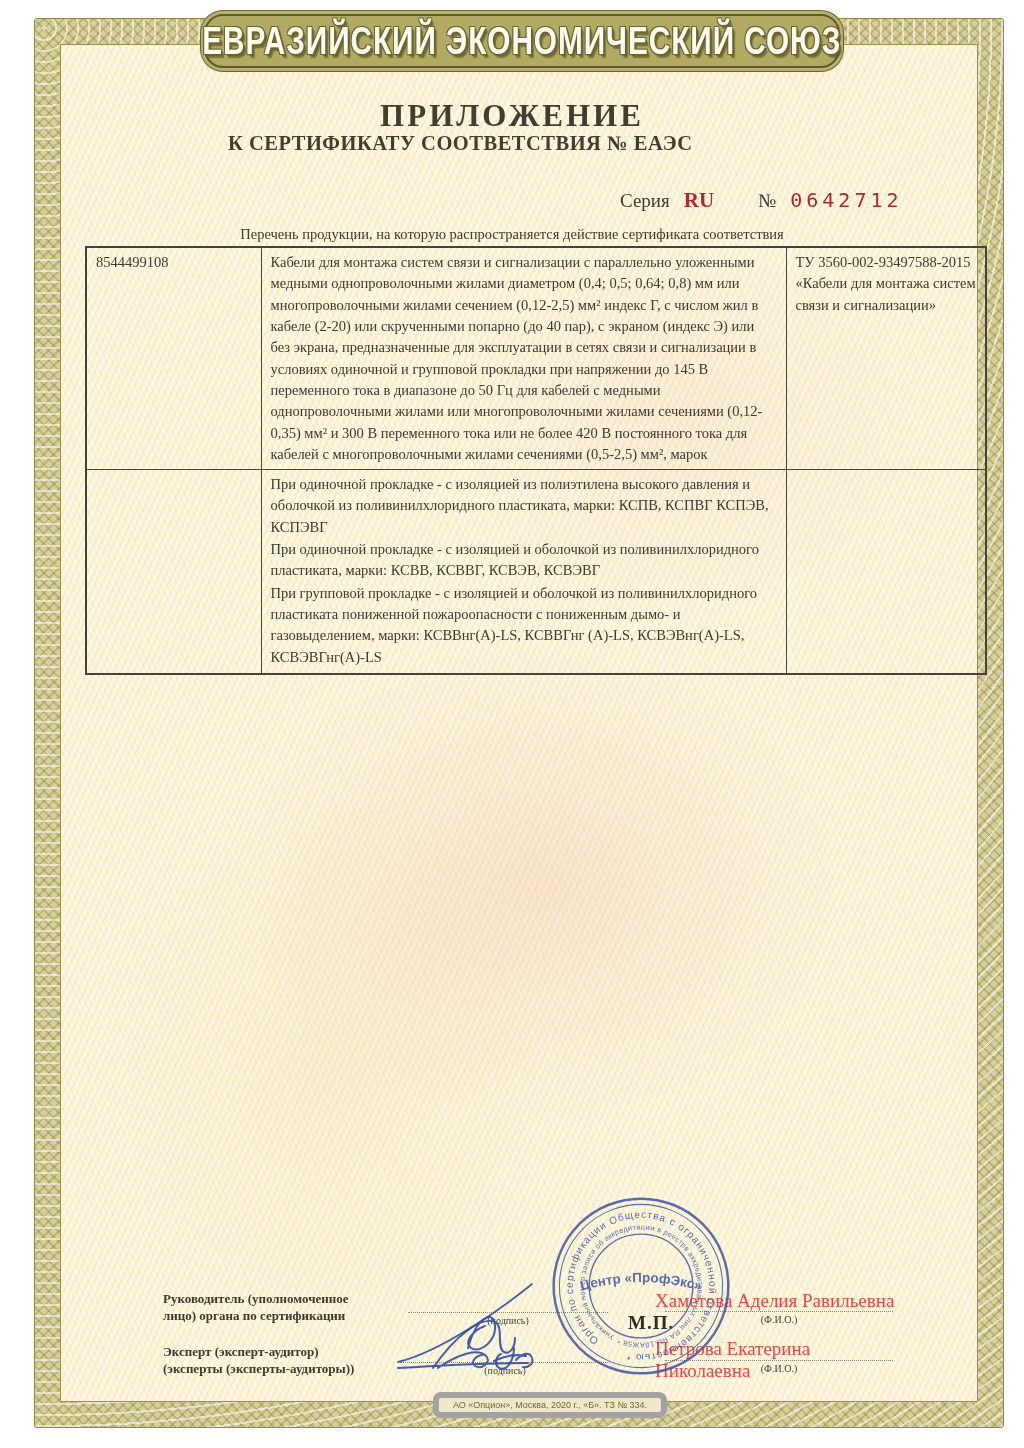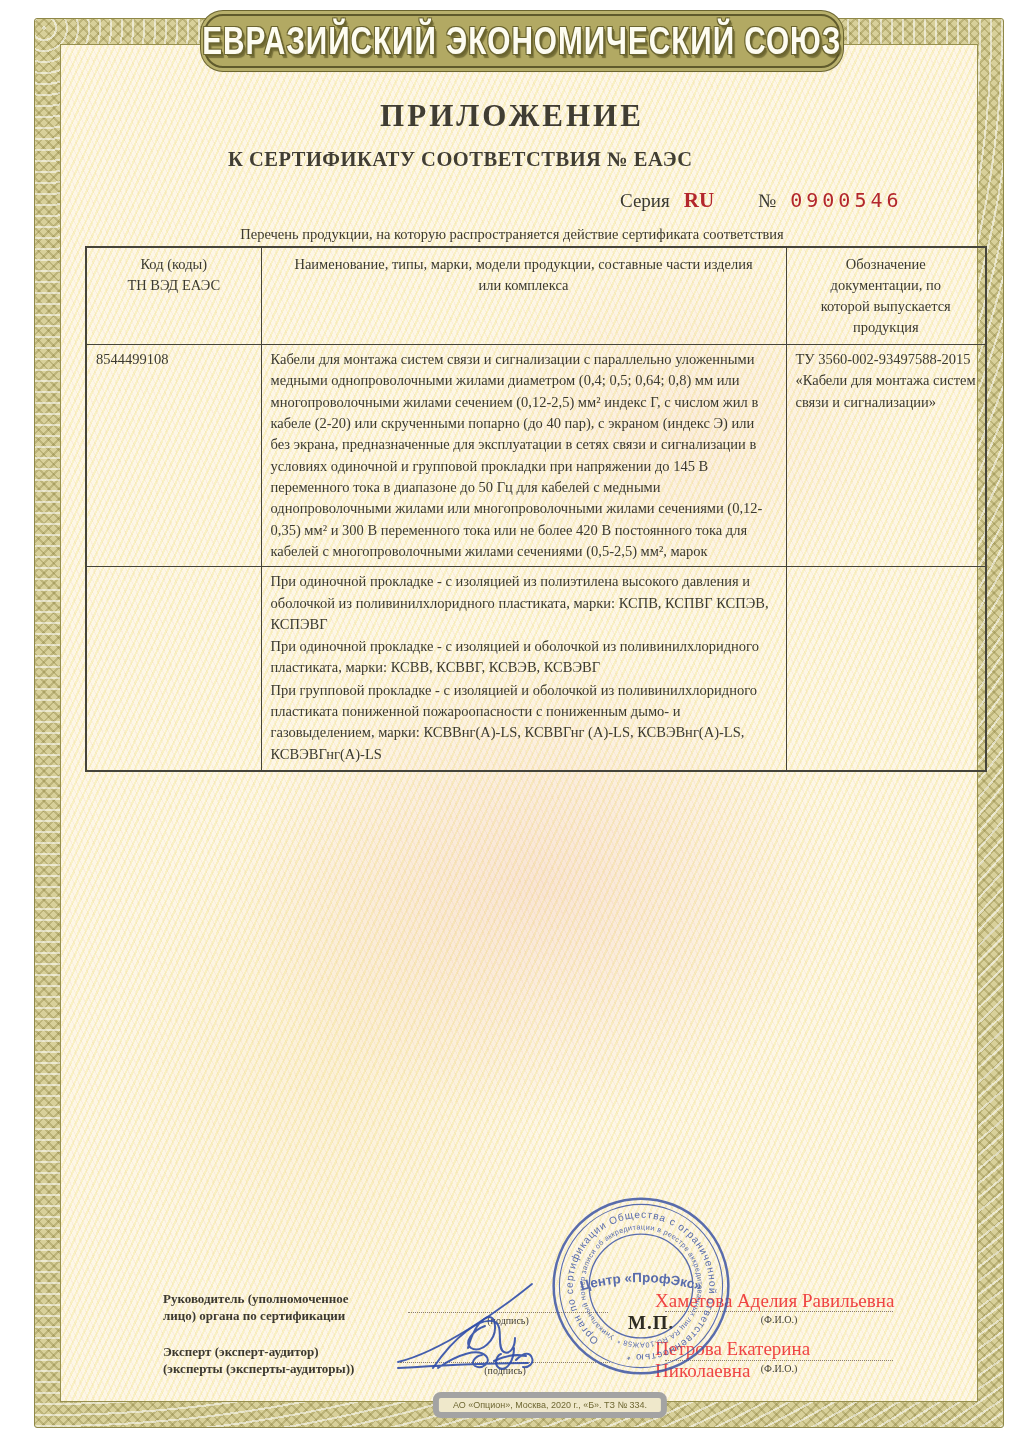--- a/index.html
+++ b/index.html
@@ -31,21 +31,21 @@
           box-shadow:0 0 0 3px #b8b06c, 0 0 0 4px #6b6530, 2px 2px 3px rgba(60,55,20,.45);
           display:flex;align-items:center;justify-content:center;}
   .banner-text{font-family:"Liberation Sans",sans-serif;font-weight:bold;font-size:31px;
           letter-spacing:1px;color:#fdfcf1;white-space:nowrap;
           transform:scale(.96,1.28);transform-origin:center;
           text-shadow:-1px -1px 0 #6b6530,1px -1px 0 #6b6530,-1px 1px 0 #6b6530,2px 2px 0 #6b6530,3px 3px 1px rgba(80,75,30,.6);}
 
   
   .doc-title{position:absolute;left:0;width:1024px;top:98px;text-align:center;
           font-size:31px;font-weight:bold;letter-spacing:3px;color:#403d33;}
-  .subtitle-row{position:absolute;left:228px;top:148px;width:762px;display:flex;align-items:flex-end;}
+  .subtitle-row{position:absolute;left:228px;top:132px;width:762px;display:flex;align-items:flex-end;}
   .subtitle{font-size:20.5px;font-weight:bold;letter-spacing:.5px;color:#403d33;white-space:nowrap;}
   .cert-num{flex:1;margin-left:12px;font-size:20px;color:#4a4639;white-space:nowrap;
           border-bottom:1px solid #8d8070;padding:0 2px 3px 2px;}
   .series-row{position:absolute;left:620px;top:188px;display:flex;align-items:baseline;}
   .series-label{font-size:19px;color:#3a3a32;}
   .series-value{font-size:21px;font-weight:bold;color:#b3262c;margin-left:14px;}
   .num-sign{font-size:19px;color:#3a3a32;margin-left:44px;}
   .blank-number{font-family:"DejaVu Sans Mono",monospace;font-size:20px;letter-spacing:4px;
           color:#b3262c;margin-left:14px;}
   .intro-line{position:absolute;left:0;width:1024px;top:226px;text-align:center;
@@ -101,42 +101,32 @@
 <div class="doc-title">ПРИЛОЖЕНИЕ</div>
 
 <div class="subtitle-row">
   <span class="subtitle">К СЕРТИФИКАТУ СООТВЕТСТВИЯ № ЕАЭС</span>
 </div>
 
 <div class="series-row">
   <span class="series-label">Серия</span>
   <span class="series-value">RU</span>
   <span class="num-sign">№</span>
-  <span class="blank-number">0900546</span>
+  <span class="blank-number">0642712</span>
 </div>
 
 <div class="intro-line">Перечень продукции, на которую распространяется действие сертификата соответствия</div>
 
 <table class="products">
   <colgroup>
       <col class="col-code">
       <col class="col-name">
       <col class="col-doc">
     </colgroup>
   <tbody>
-      <tr class="hdr">
-    <th style="white-space:pre-line;">Код (коды)
-ТН ВЭД ЕАЭС</th>
-    <th style="white-space:pre-line;">Наименование, типы, марки, модели продукции, составные части изделия
-или комплекса</th>
-    <th style="white-space:pre-line;">Обозначение
-документации, по
-которой выпускается
-продукция</th>
-  </tr>
   <tr class="r1">
     <td>8544499108</td>
     <td>Кабели для монтажа систем связи и сигнализации с параллельно уложенными медными однопроволочными жилами диаметром (0,4; 0,5; 0,64; 0,8) мм или многопроволочными жилами сечением (0,12-2,5) мм² индекс Г, с числом жил в кабеле (2-20) или скрученными попарно (до 40 пар),  с экраном (индекс Э) или без экрана, предназначенные для эксплуатации в сетях связи и сигнализации в условиях одиночной и групповой прокладки при напряжении до 145 В переменного тока в диапазоне до 50 Гц для кабелей с медными однопроволочными  жилами или многопроволочными жилами сечениями (0,12-0,35) мм² и 300 В переменного тока или не более 420 В постоянного тока для кабелей с многопроволочными жилами сечениями (0,5-2,5) мм², марок</td>
     <td>ТУ 3560-002-93497588-2015 «Кабели для монтажа систем связи и сигнализации»</td>
   </tr>
   <tr class="r2">
     <td></td>
     <td>
       <div class="cell-par">При одиночной прокладке - с изоляцией из полиэтилена высокого давления и оболочкой из поливинилхлоридного пластиката, марки: КСПВ, КСПВГ КСПЭВ,  КСПЭВГ</div>
       <div class="cell-par">При одиночной прокладке - с изоляцией и оболочкой из поливинилхлоридного пластиката, марки: КСВВ, КСВВГ, КСВЭВ, КСВЭВГ</div>

